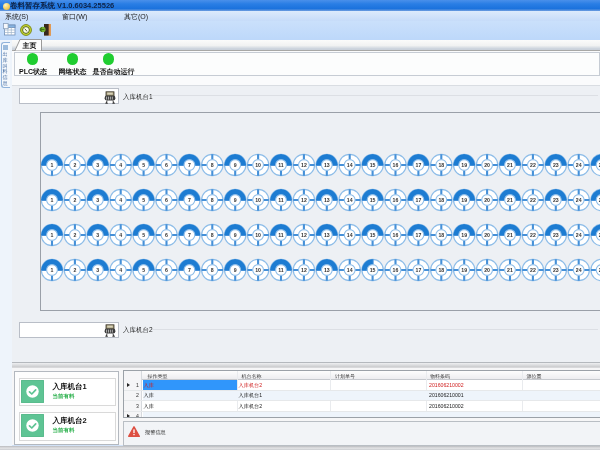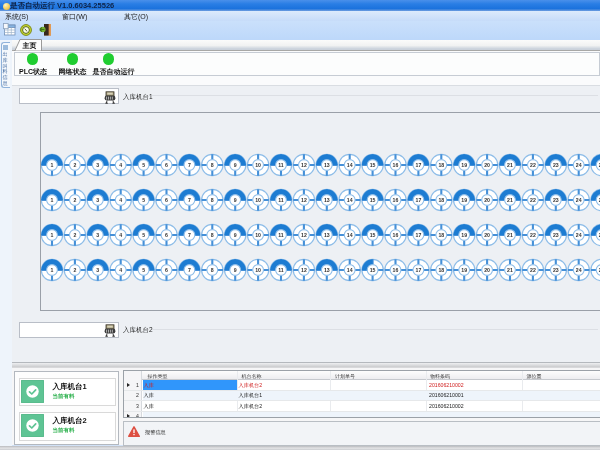--- a/index.html
+++ b/index.html
@@ -2,21 +2,21 @@
 <html><head><meta charset="utf-8">
 <style>
 *{margin:0;padding:0;box-sizing:border-box}
 html,body{width:600px;height:450px;overflow:hidden}
 body{position:relative;font-family:"Liberation Sans",sans-serif;background:#d2e2f7}
 .abs{position:absolute}
 </style></head><body>
 
 <div class="abs" style="left:0;top:0;width:600px;height:11px;background:linear-gradient(180deg,#4a90ea 0%,#2a7ee5 35%,#1b72dd 78%,#6f9fe0 100%)"></div>
 <div class="abs" style="left:2.5px;top:2.5px;width:7px;height:7px;border-radius:50%;background:radial-gradient(circle at 35% 30%,#fff3c0,#f4cf5e 55%,#d9a43a)"></div>
-<div class="abs" style="left:10px;top:0.5px;font-size:7.5px;font-weight:bold;color:#0e2347;white-space:nowrap">是否自动运行 V1.0.6034.25526</div>
+<div class="abs" style="left:10px;top:0.5px;font-size:7.5px;font-weight:bold;color:#0e2347;white-space:nowrap">卷料暂存系统 V1.0.6034.25526</div>
 
 <div class="abs" style="left:0;top:11px;width:600px;height:10px;background:linear-gradient(180deg,#dcebfc,#c6dcf9)"></div>
 <div class="abs" style="left:5px;top:12.2px;font-size:7px;color:#1a1a1a;white-space:nowrap">系统(S)</div>
 <div class="abs" style="left:62px;top:12.2px;font-size:7px;color:#1a1a1a;white-space:nowrap">窗口(W)</div>
 <div class="abs" style="left:124px;top:12.2px;font-size:7px;color:#1a1a1a;white-space:nowrap">其它(O)</div>
 
 <div class="abs" style="left:0;top:21px;width:600px;height:19px;background:linear-gradient(180deg,#cae0fb,#bdd8fa)"></div>
 
 <svg class="abs" style="left:3px;top:23px" width="13" height="13" viewBox="0 0 13 13">
 <rect x="1.5" y="2" width="10.5" height="10" fill="#fff" stroke="#7090b8" stroke-width="0.8"></rect>

